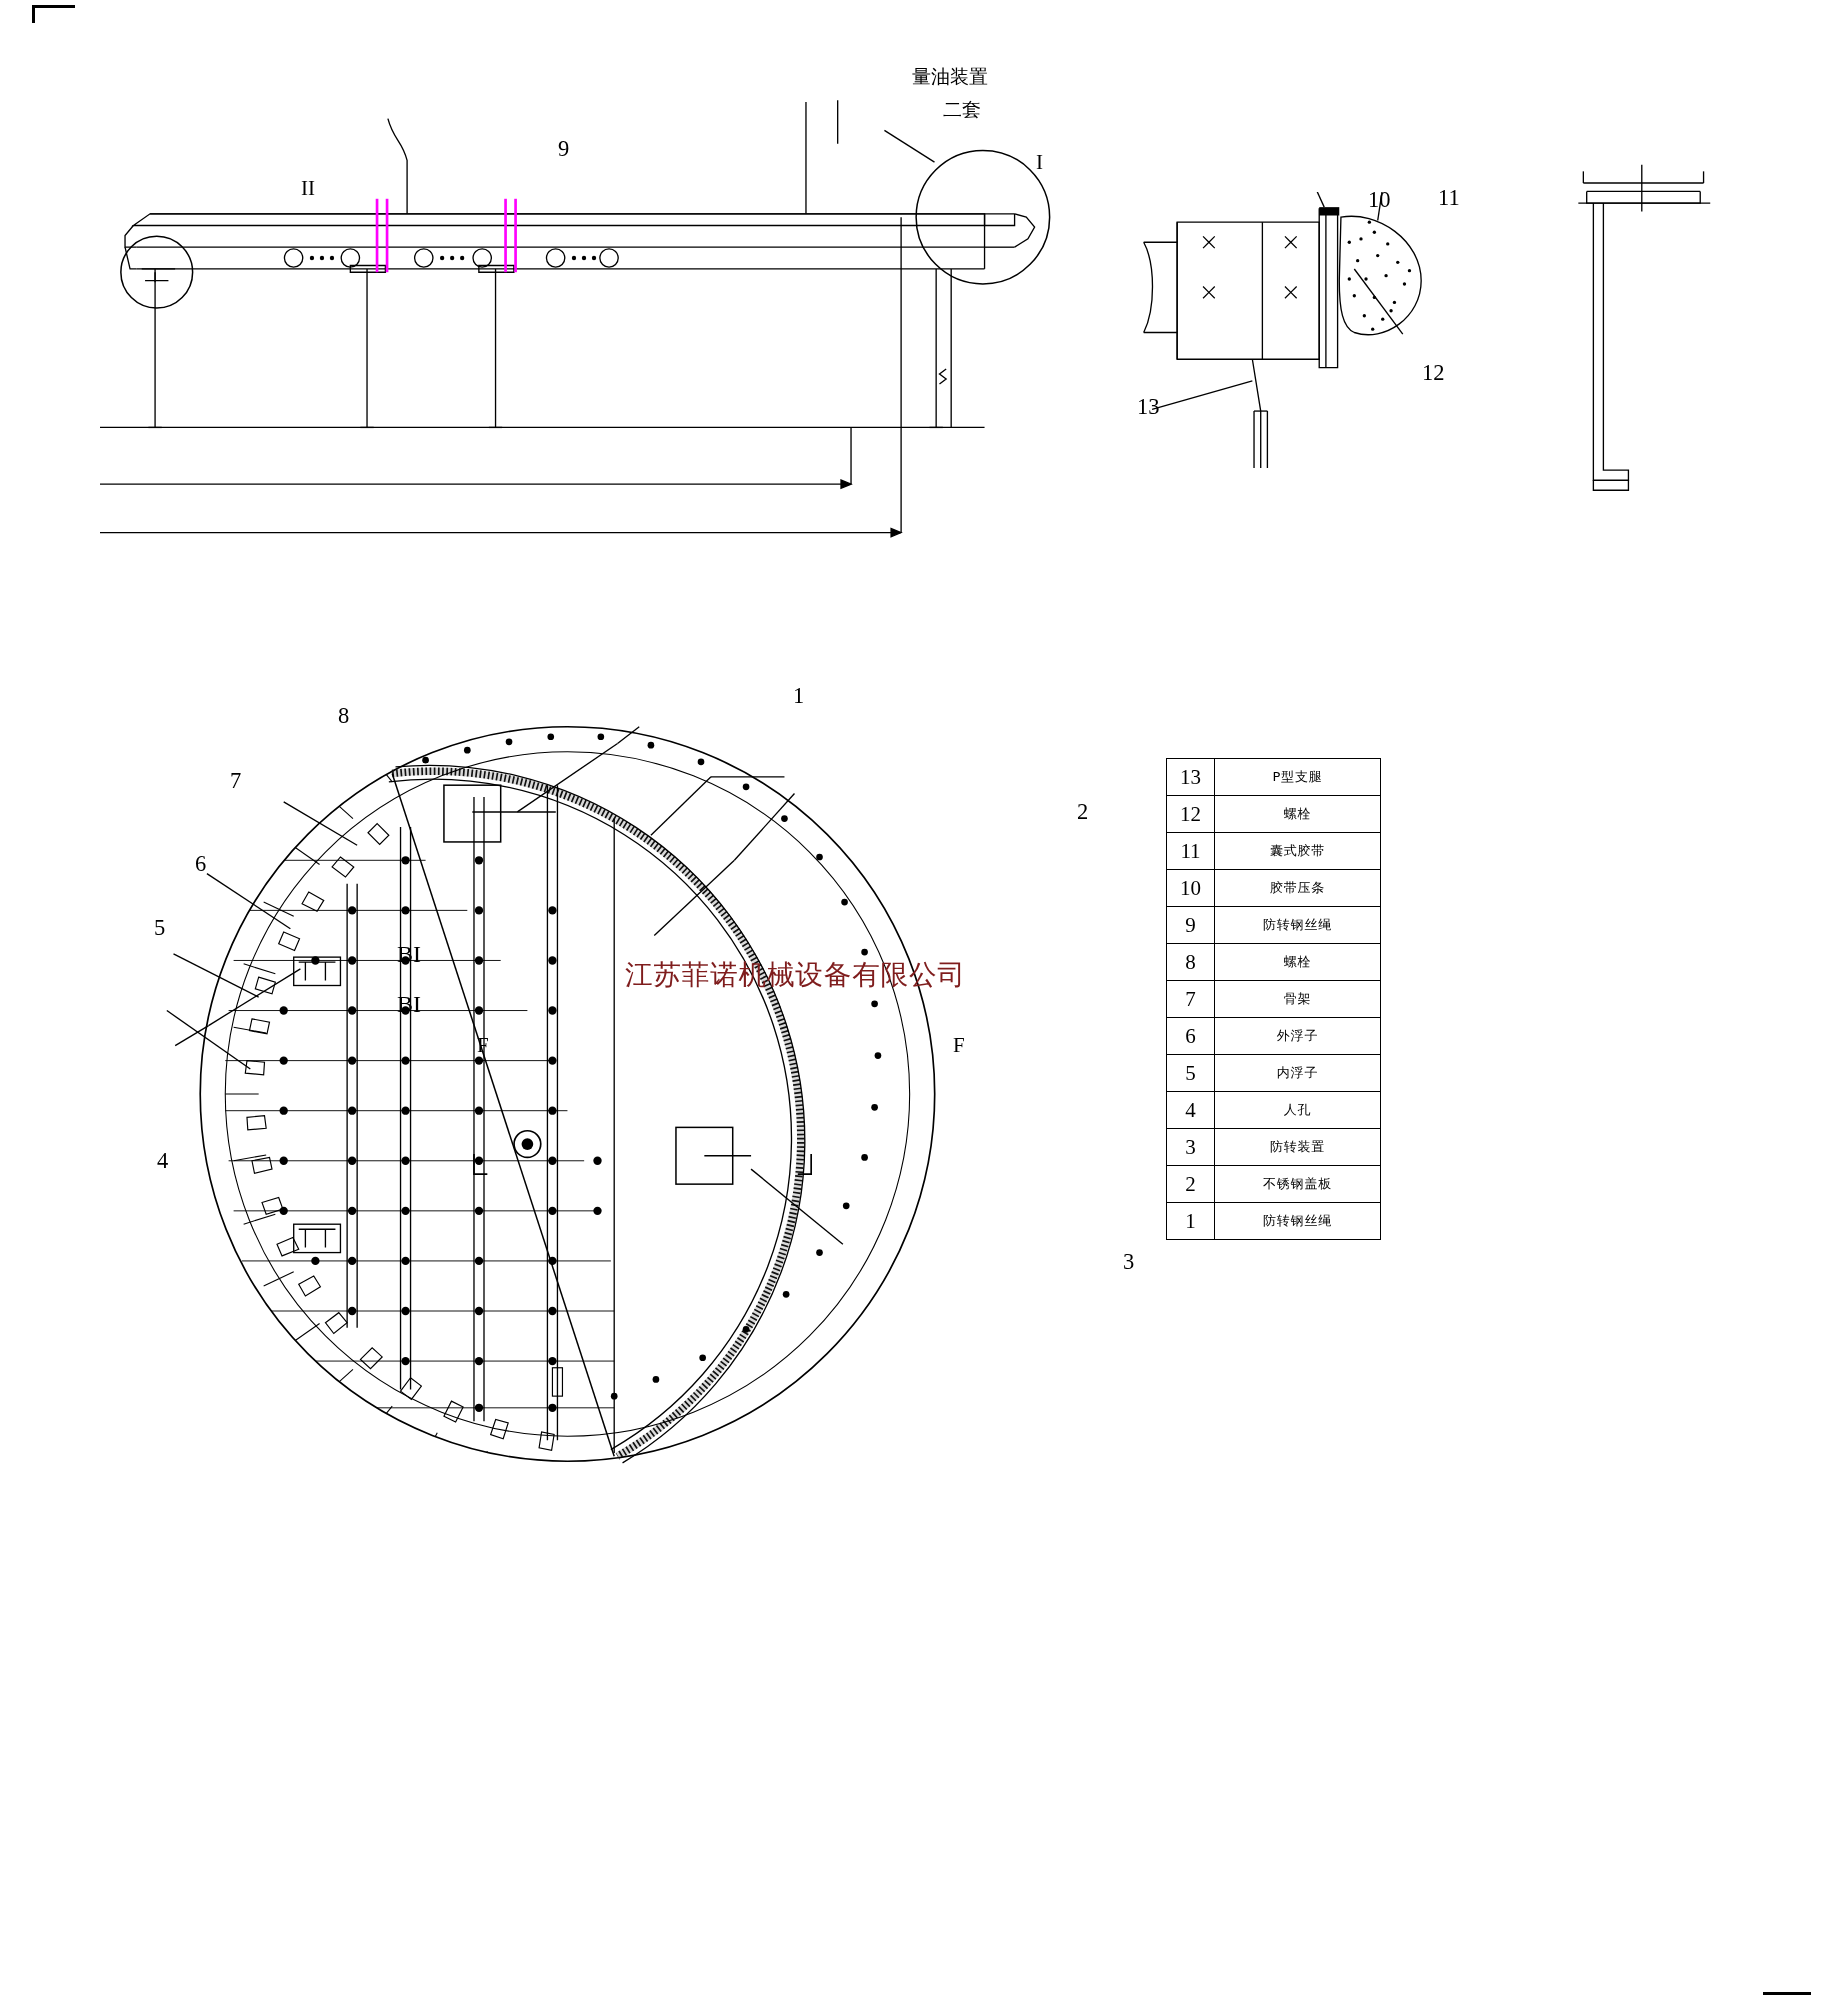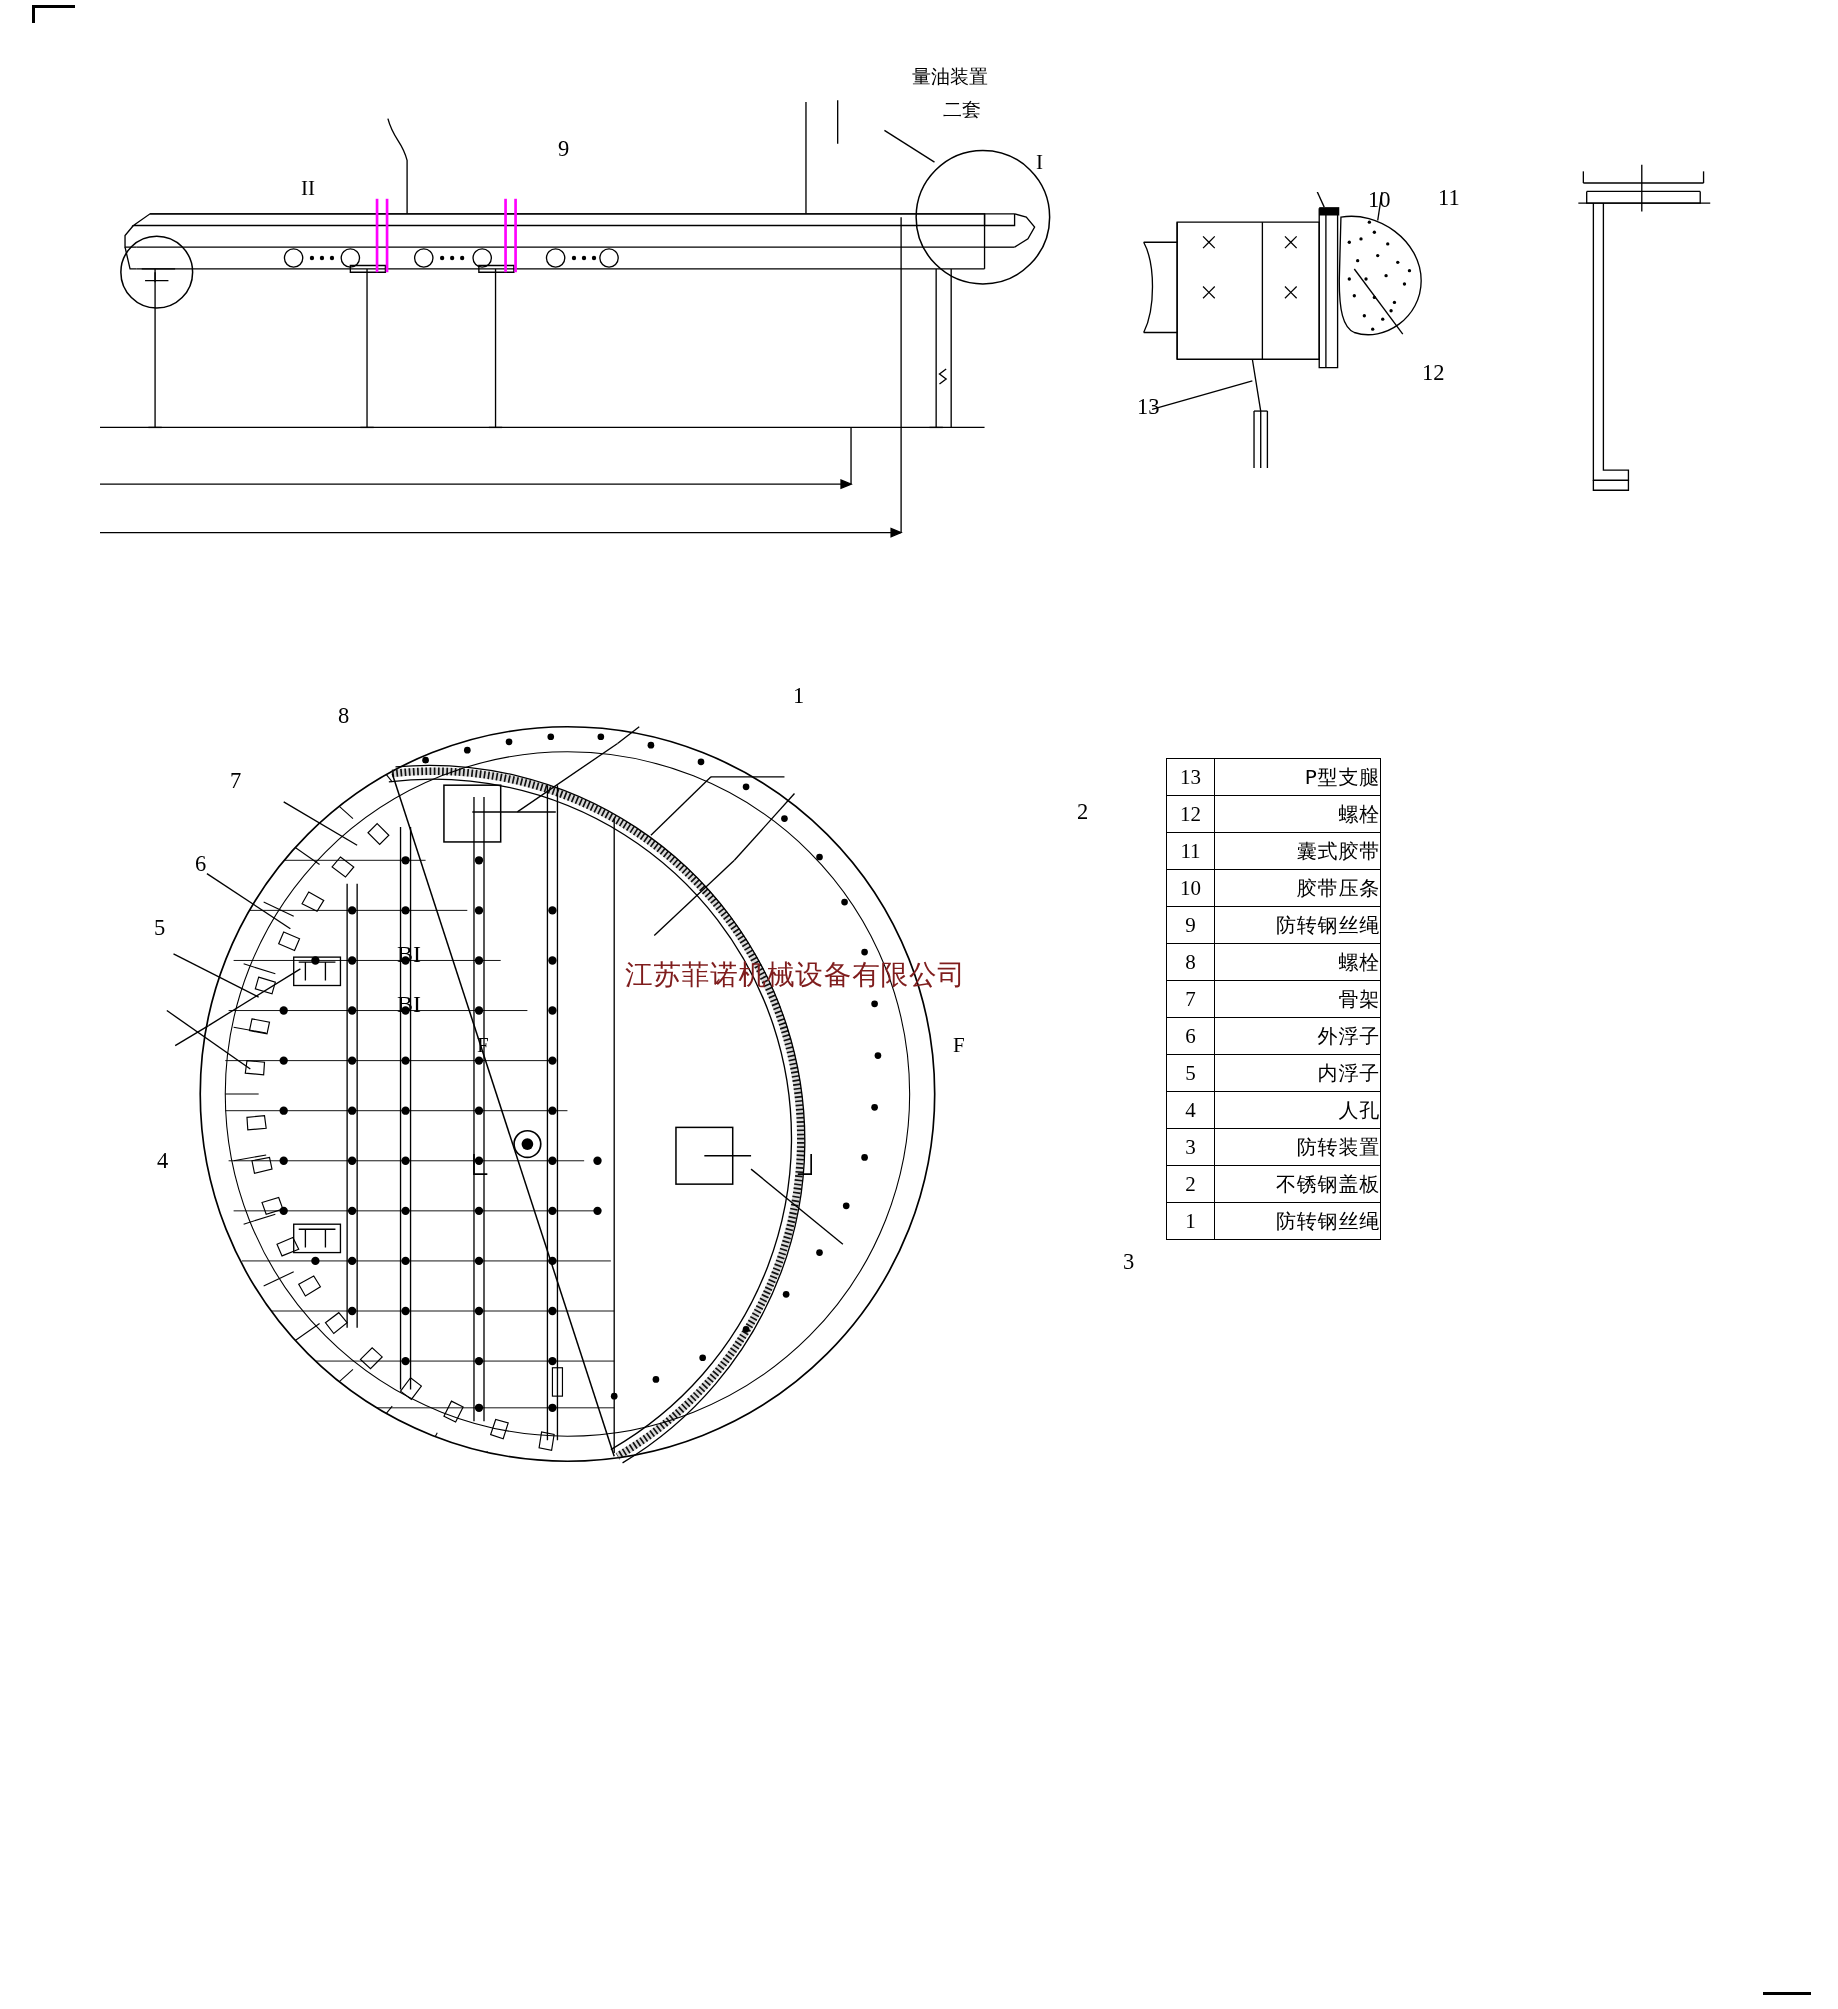--- a/index.html
+++ b/index.html
@@ -49,23 +49,22 @@
     color: #000;
     padding: 0;
   }
   #legend td.idx {
     width: 47px;
     font-family: "Liberation Serif", serif;
     font-size: 21px;
   }
   #legend td.nm {
     width: 165px;
-    font-size: 20px;
+    font-size: 13px;
     letter-spacing: 0.8px;
-    text-align: right;
   }
 
   
   #watermark {
     position: absolute;
     left: 625px;
     top: 956px;
     font-family: "DejaVu Sans", sans-serif;
     font-size: 27.6px;
     color: #7f1d1d;

